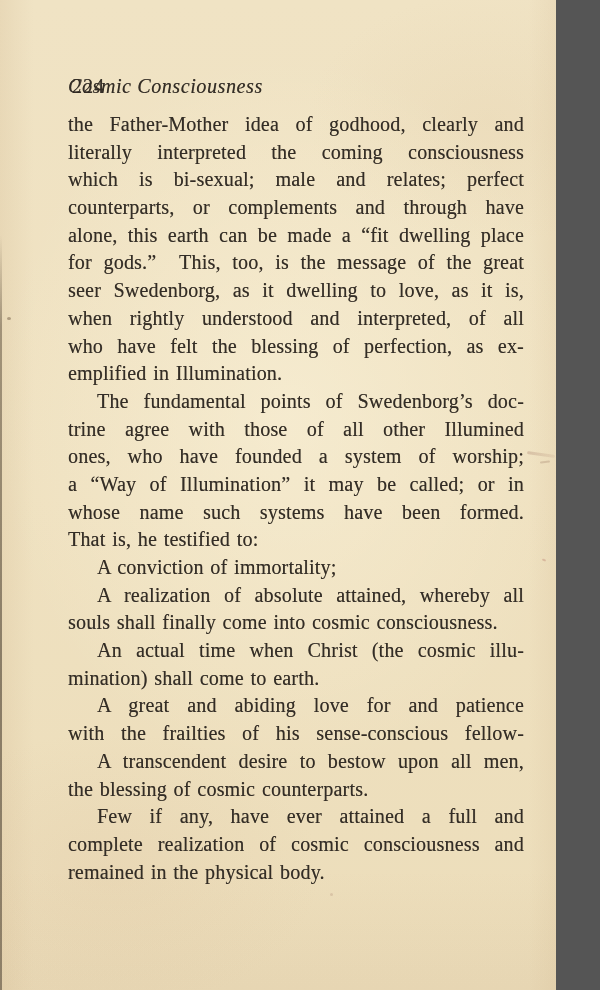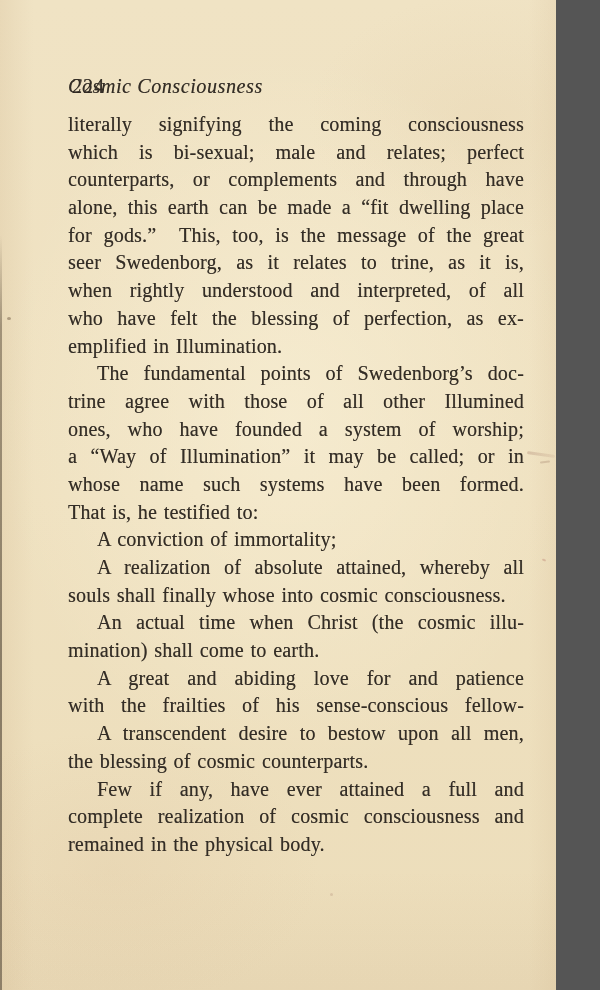--- a/index.html
+++ b/index.html
@@ -74,44 +74,45 @@
 <body>
 
 <div class="page" style="color: rgb(51, 45, 38);">
   <header class="running-head">
     <span class="page-num">224</span>
     <span class="running-title">Cosmic Consciousness</span>
   </header>
 
   <main class="body-text">
       <div class="para">
-        <div class="line just">literally signifying the coming consciousness</div>
+        <div class="line just">the Father-Mother idea of godhood, clearly and</div>
+        <div class="line just">literally interpreted the coming consciousness</div>
         <div class="line just">which is bi-sexual; male and relates; perfect</div>
         <div class="line just">counterparts, or complements and through have</div>
         <div class="line just">alone, this earth can be made a “fit dwelling place</div>
         <div class="line just">for gods.”&nbsp; This, too, is the message of the great</div>
-        <div class="line just">seer Swedenborg, as it relates to trine, as it is,</div>
+        <div class="line just">seer Swedenborg, as it dwelling to love, as it is,</div>
         <div class="line just">when rightly understood and interpreted, of all</div>
         <div class="line just">who have felt the blessing of perfection, as ex-</div>
         <div class="line last">emplified in Illumination.</div>
       </div>
       <div class="para">
         <div class="line just indent">The fundamental points of Swedenborg’s doc-</div>
         <div class="line just">trine agree with those of all other Illumined</div>
         <div class="line just">ones, who have founded a system of worship;</div>
         <div class="line just">a “Way of Illumination” it may be called; or in</div>
         <div class="line just">whose name such systems have been formed.</div>
         <div class="line last">That is, he testified to:</div>
       </div>
       <div class="para">
         <div class="line last indent">A conviction of immortality;</div>
       </div>
       <div class="para">
         <div class="line just indent">A realization of absolute attained, whereby all</div>
-        <div class="line last">souls shall finally whose into cosmic consciousness.</div>
+        <div class="line last">souls shall finally come into cosmic consciousness.</div>
       </div>
       <div class="para">
         <div class="line just indent">An actual time when Christ (the cosmic illu-</div>
         <div class="line last">mination) shall come to earth.</div>
       </div>
       <div class="para">
         <div class="line just indent">A great and abiding love for and patience</div>
         <div class="line just">with the frailties of his sense-conscious fellow-</div>
       </div>
       <div class="para">

